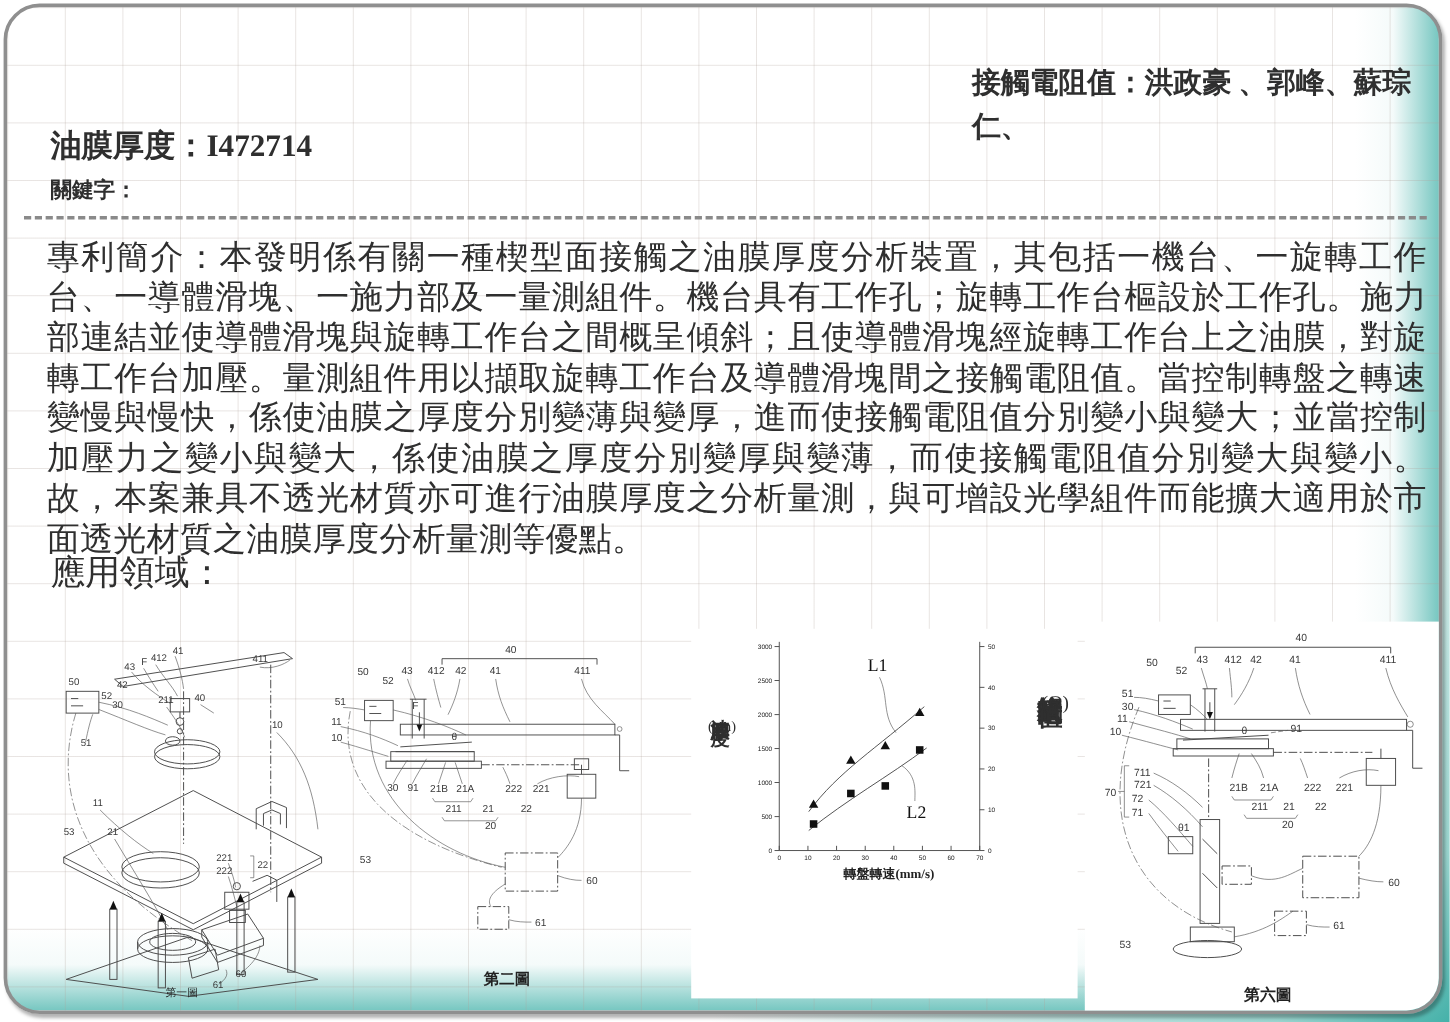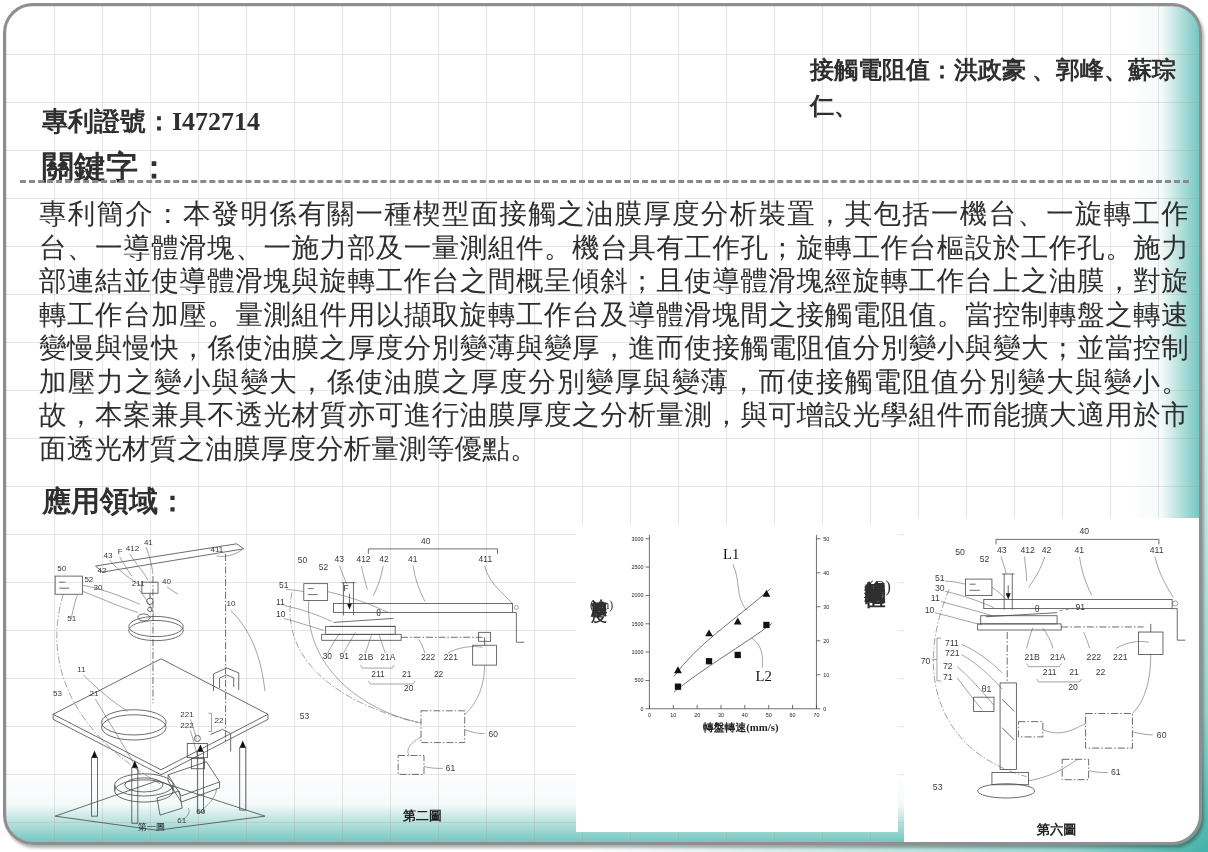--- a/index.html
+++ b/index.html
@@ -20,25 +20,25 @@
       linear-gradient(to right, rgba(73,180,172,0) calc(100% - 70px), rgba(73,180,172,.06) calc(100% - 38px), rgba(73,180,172,.75) 100%),
       linear-gradient(to bottom, rgba(73,180,172,0) calc(100% - 70px), rgba(73,180,172,.06) calc(100% - 38px), rgba(73,180,172,.75) 100%),
       linear-gradient(#ffffff,#ffffff);
     background-size:48px 48px,48px 48px,auto,auto,auto,auto;
   }
   .abs{position:absolute;}
   .title{left:36px;top:10px;font-size:49px;font-weight:700;letter-spacing:3px;white-space:nowrap;}
   .team{left:804px;top:46px;width:394px;font-size:24px;font-weight:700;line-height:36px;}
   .team .l2{text-align:center;}
   .patno{left:36px;top:98px;font-size:26px;font-weight:700;}
-  .kw{left:36px;top:140px;font-size:32px;font-weight:700;}
+  .kw{left:36px;top:140px;font-size:18px;font-weight:700;}
   .contact{right:20px;top:137px;font-size:26px;font-weight:700;}
   .divider{left:14px;right:10px;top:174px;border-top:3px dashed #8a8a8a;height:0;}
   .intro{left:33px;top:191px;width:1150px;font-size:27.5px;font-weight:400;line-height:33.5px;text-align:justify;letter-spacing:.2px;}
-  .apph{left:36px;top:476px;font-size:29px;font-weight:700;}
+  .apph{left:36px;top:452px;font-size:29px;font-weight:400;}
   .figpanel{position:absolute;}
   .figpanel.white{background:#ffffff;}
   .figsvg{display:block;}
   .figcap{text-align:center;font-weight:700;color:#222;}
   svg text{font-family:"Liberation Sans","DejaVu Sans",sans-serif;fill:#3a3a3a;}
   .lbl{font-size:8px;}
   .lbl2{font-size:8.5px;}
   .cap{font-size:13px;font-family:"Liberation Serif",serif;font-weight:700;fill:#222;}
   .cap-sm{font-size:9px;font-family:"Liberation Serif",serif;fill:#222;}
   .ln{stroke:#4a4a4a;stroke-width:.8;fill:none;}
@@ -61,21 +61,21 @@
 </head>
 <body>
 
 <div class="card">
 
 
   <div class="abs team">
     <div>接觸電阻值：洪政豪 、郭峰、蘇琮仁、</div>
   </div>
 
-  <div class="abs patno">專利證號：I472714</div>
+  <div class="abs patno">油膜厚度：I472714</div>
   <div class="abs kw">關鍵字：</div>
 
   <div class="abs divider"></div>
 
   <div class="abs intro">專利簡介：本發明係有關一種楔型面接觸之油膜厚度分析裝置，其包括一機台、一旋轉工作台、一導體滑塊、一施力部及一量測組件。機台具有工作孔；旋轉工作台樞設於工作孔。施力部連結並使導體滑塊與旋轉工作台之間概呈傾斜；且使導體滑塊經旋轉工作台上之油膜，對旋轉工作台加壓。量測組件用以擷取旋轉工作台及導體滑塊間之接觸電阻值。當控制轉盤之轉速變慢與慢快，係使油膜之厚度分別變薄與變厚，進而使接觸電阻值分別變小與變大；並當控制加壓力之變小與變大，係使油膜之厚度分別變厚與變薄，而使接觸電阻值分別變大與變小。故，本案兼具不透光材質亦可進行油膜厚度之分析量測，與可增設光學組件而能擴大適用於市面透光材質之油膜厚度分析量測等優點。</div>
 
   <div class="abs apph">應用領域：</div>
 
   <div class="figpanel" style="left:33px;top:514px;width:232px;height:322px;">
     <svg class="figsvg" width="232" height="322" viewBox="0 0 230 300">

